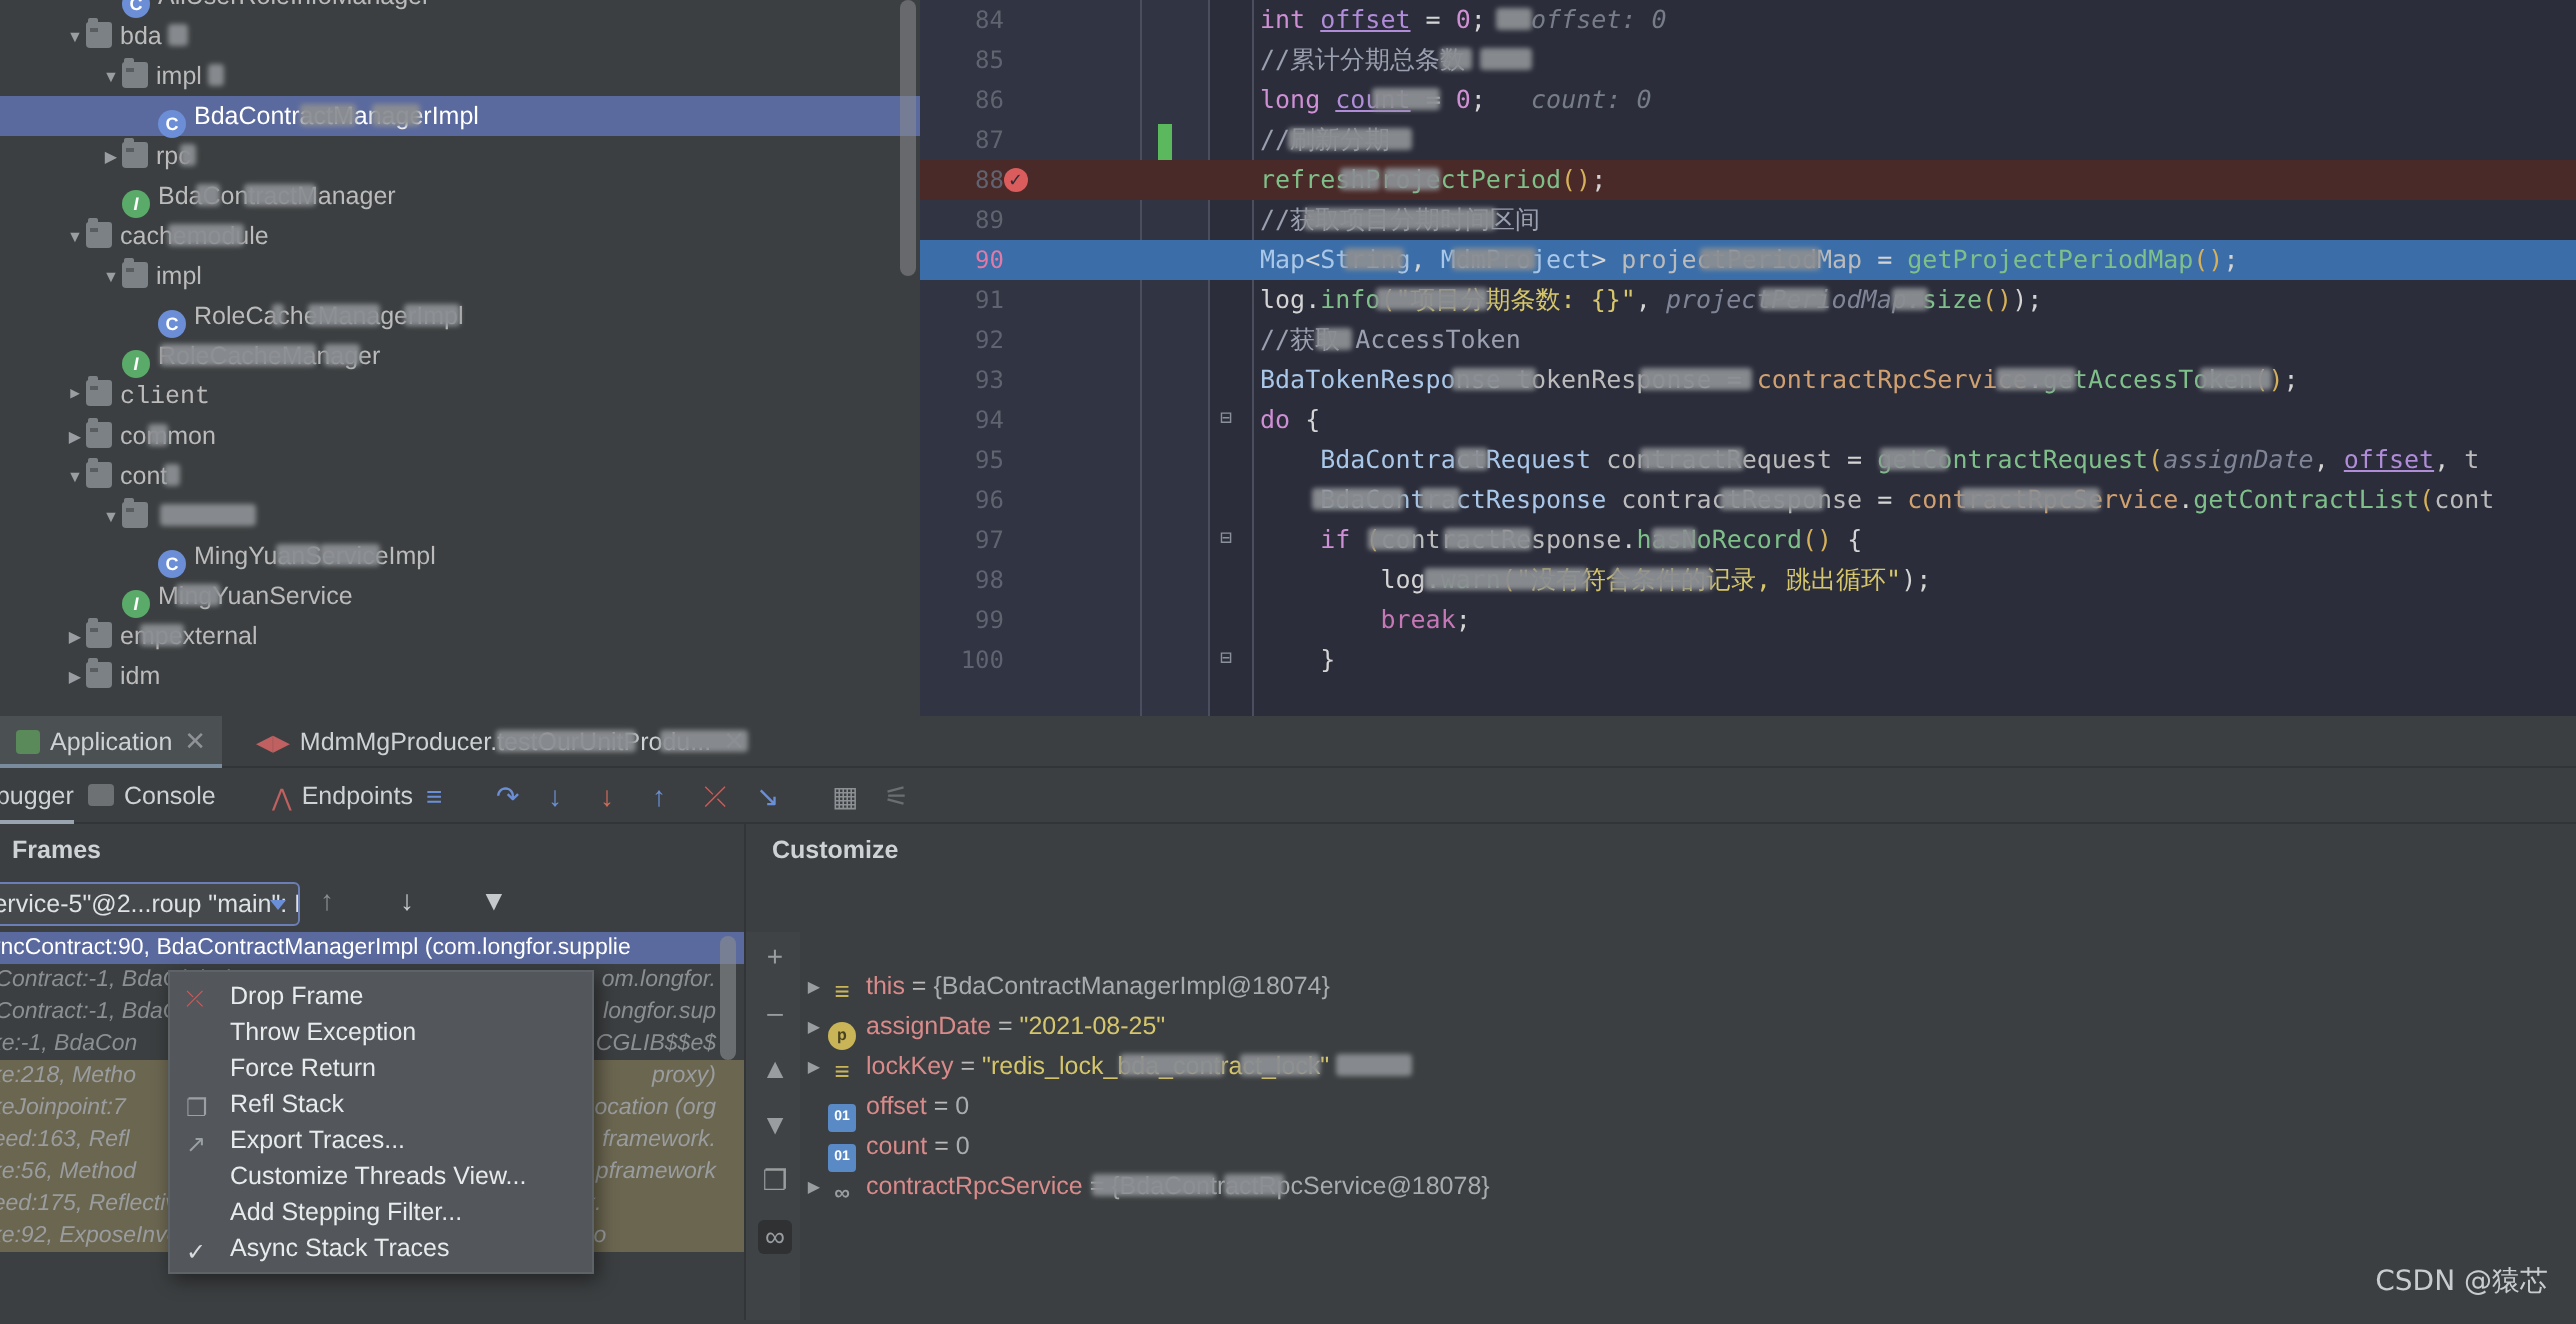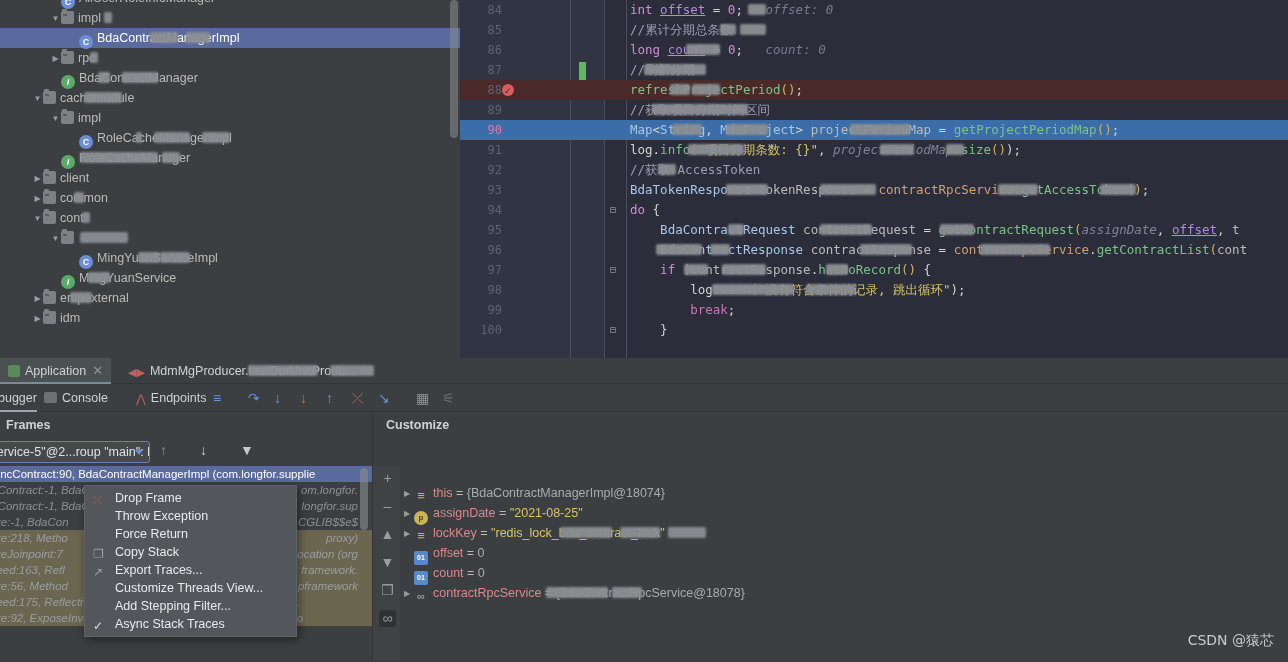--- a/index.html
+++ b/index.html
@@ -120,20 +120,26 @@
 
   <div class="top">
 
     <div class="tree">
       <div id="tree-rows">
           <div style="position: relative; margin-top: -12px;">
             <div class="trow"><span style="display:inline-block;width:50px;"></span><span class="arw none">▶</span><span class="ico cls">C</span><span>AllUserRoleInfoManager</span></div>
             <div style="position: absolute; left: 80px; top: 0px; height: 20px; pointer-events: none;"></div>
           </div>
           <div style="position: relative;">
+            <div class="trow"><span style="display:inline-block;width:32px;"></span><span class="arw">▼</span><span class="ico folder"></span><span>bda</span></div>
+            <div style="position: absolute; left: 62px; top: 0px; height: 20px; pointer-events: none;">
+              <span class="blur" style="position:absolute;left:22px;top:4px;width:10px;height:11px;"></span>
+            </div>
+          </div>
+          <div style="position: relative;">
             <div class="trow"><span style="display:inline-block;width:50px;"></span><span class="arw">▼</span><span class="ico folder"></span><span>impl</span></div>
             <div style="position: absolute; left: 80px; top: 0px; height: 20px; pointer-events: none;">
               <span class="blur" style="position:absolute;left:24px;top:4px;width:8px;height:11px;"></span>
             </div>
           </div>
           <div style="position: relative;">
             <div class="trow sel"><span style="display:inline-block;width:68px;"></span><span class="arw none">▶</span><span class="ico cls">C</span><span>BdaContractManagerImpl</span></div>
             <div style="position: absolute; left: 98px; top: 0px; height: 20px; pointer-events: none;">
               <span class="blur" style="position:absolute;left:52px;top:4px;width:28px;height:11px;"></span>
               <span class="blur" style="position:absolute;left:88px;top:4px;width:24px;height:11px;"></span>
@@ -170,21 +176,21 @@
               <span class="blur" style="position:absolute;left:104px;top:4px;width:28px;height:11px;"></span>
             </div>
           </div>
           <div style="position: relative;">
             <div class="trow"><span style="display:inline-block;width:50px;"></span><span class="arw none">▶</span><span class="ico iface">I</span><span>RoleCacheManager</span></div>
             <div style="position: absolute; left: 80px; top: 0px; height: 20px; pointer-events: none;">
               <span class="blur" style="position:absolute;left:0px;top:4px;width:78px;height:11px;"></span>
               <span class="blur" style="position:absolute;left:82px;top:4px;width:18px;height:11px;"></span>
             </div>
           </div>
-          <div style="position: relative;">
+          <div style="position: relative; font-family: Liberation Mono, monospace;">
             <div class="trow"><span style="display:inline-block;width:32px;"></span><span class="arw">▶</span><span class="ico folder"></span><span>client</span></div>
             <div style="position: absolute; left: 62px; top: 0px; height: 20px; pointer-events: none;"></div>
           </div>
           <div style="position: relative;">
             <div class="trow"><span style="display:inline-block;width:32px;"></span><span class="arw">▶</span><span class="ico folder"></span><span>common</span></div>
             <div style="position: absolute; left: 62px; top: 0px; height: 20px; pointer-events: none;">
               <span class="blur" style="position:absolute;left:12px;top:4px;width:10px;height:11px;"></span>
             </div>
           </div>
           <div style="position: relative;">
@@ -345,21 +351,21 @@
     </div>
 
     <div class="watermark">CSDN @猿芯</div>
   </div>
 
   <div class="ctxmenu">
     <div id="menu-host">
         <div class="mitem"><span class="mico" style="color:#d05a5a;font-size:11px;">⤫</span><span>Drop Frame</span></div>
         <div class="mitem"><span>Throw Exception</span></div>
         <div class="mitem"><span>Force Return</span></div>
-        <div class="mitem"><span class="mico" style="color:#9aa0a5;font-size:12px;">❐</span><span>Copy Stack</span></div>
+        <div class="mitem"><span class="mico" style="color:#9aa0a5;font-size:12px;">❐</span><span>Refl Stack</span></div>
         <div class="mitem"><span class="mico" style="color:#9aa0a5;font-size:12px;">↗</span><span>Export Traces...</span></div>
         <div class="mitem"><span>Customize Threads View...</span></div>
         <div class="mitem"><span>Add Stepping Filter...</span></div>
         <div class="mitem"><span class="mico" style="color:#d8dadc;font-size:12px;">✓</span><span>Async Stack Traces</span></div>
       </div>
   </div>
 
 </div>
 
 </body></html>

